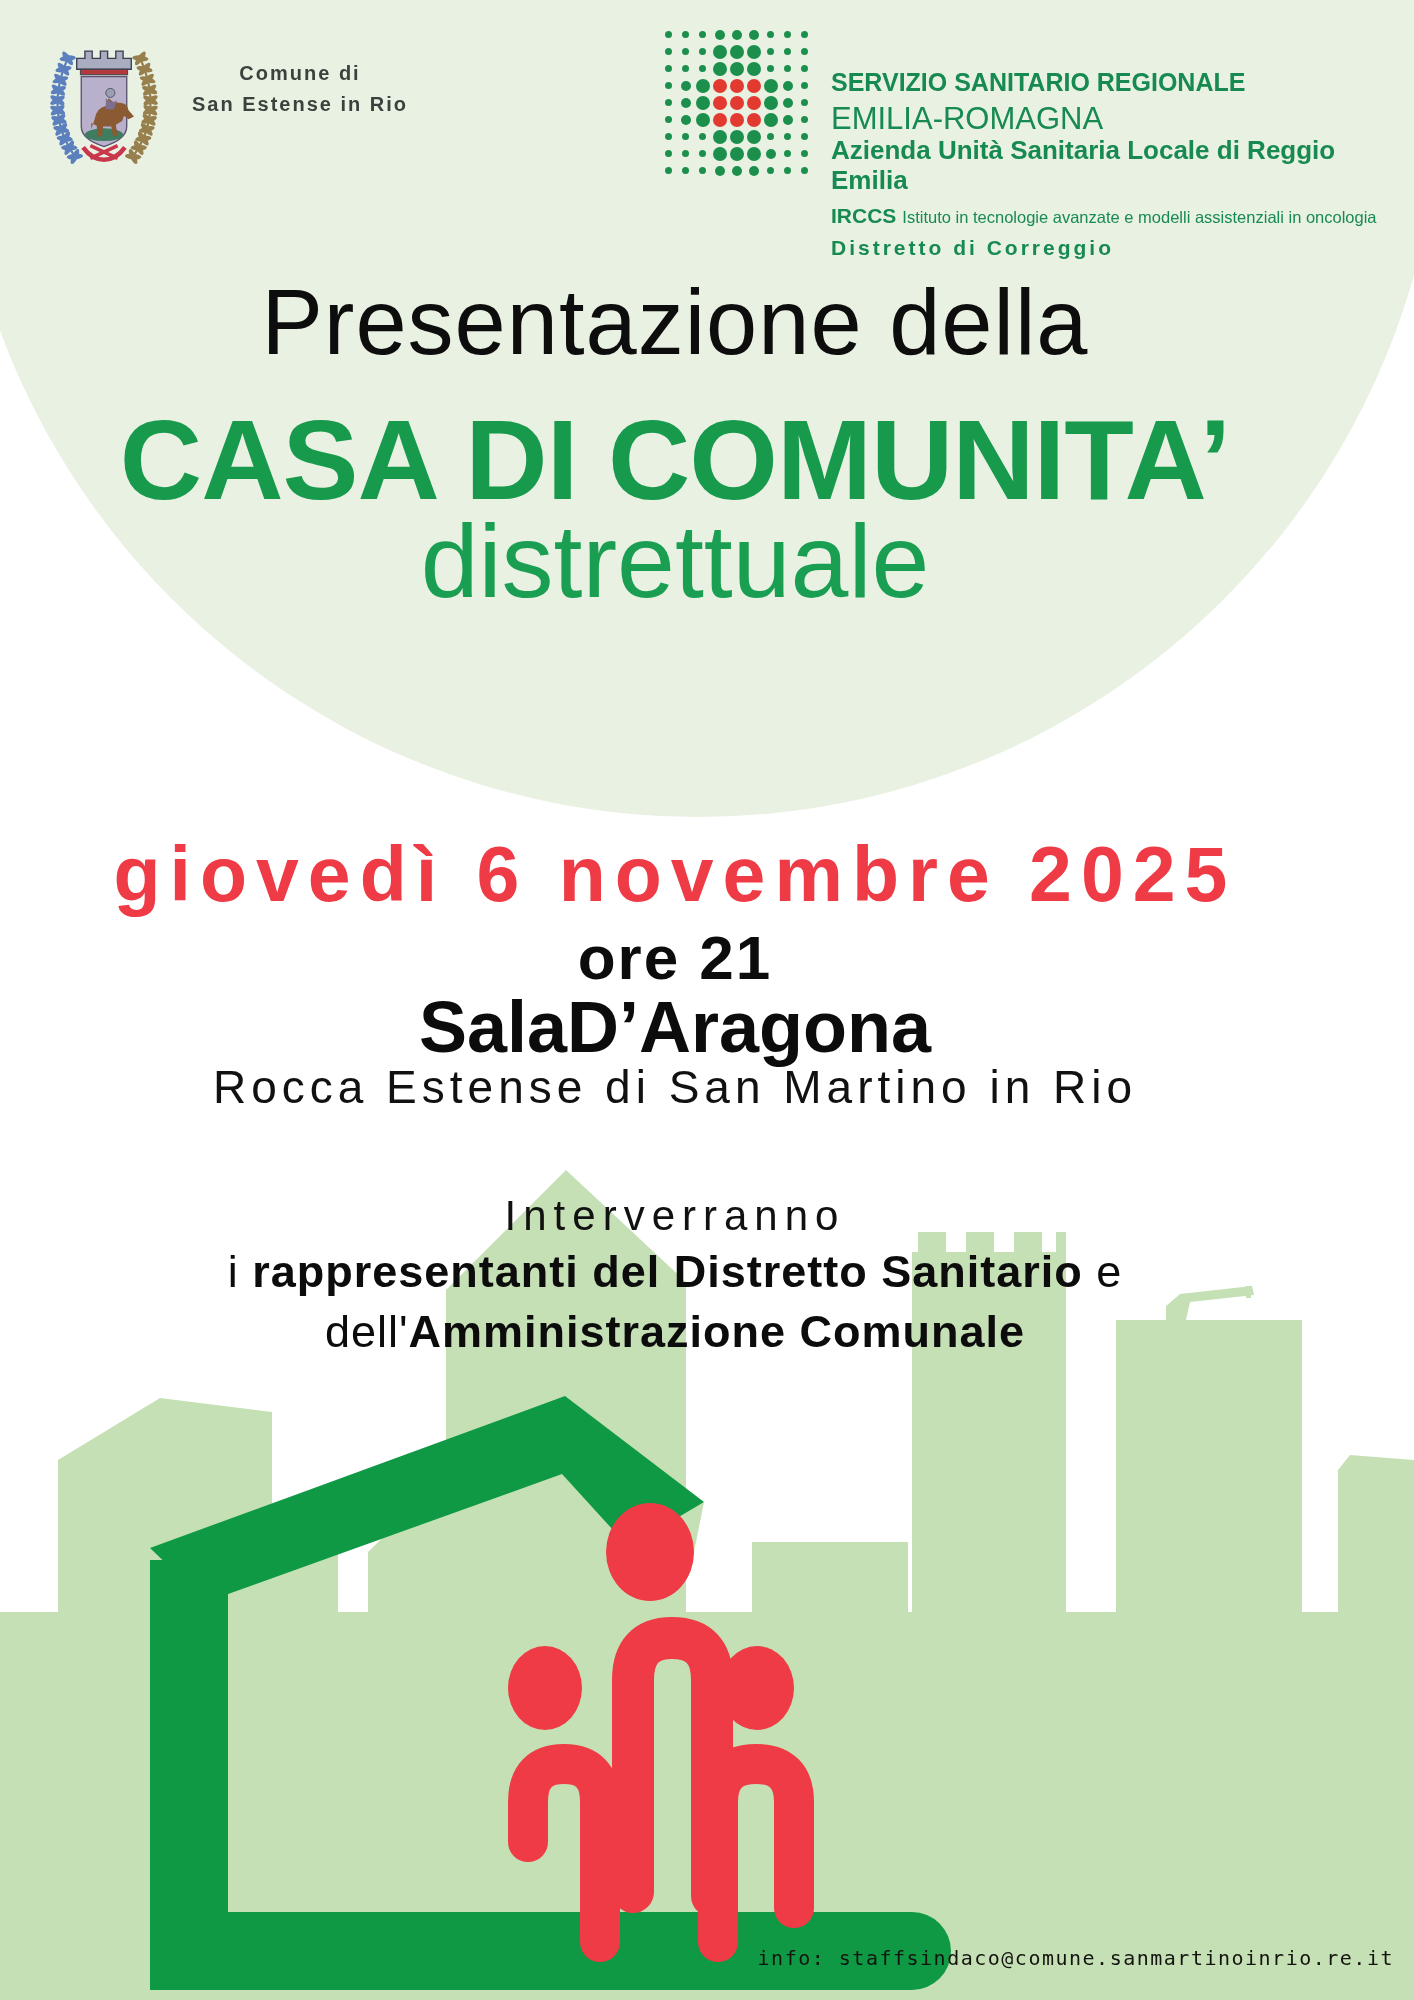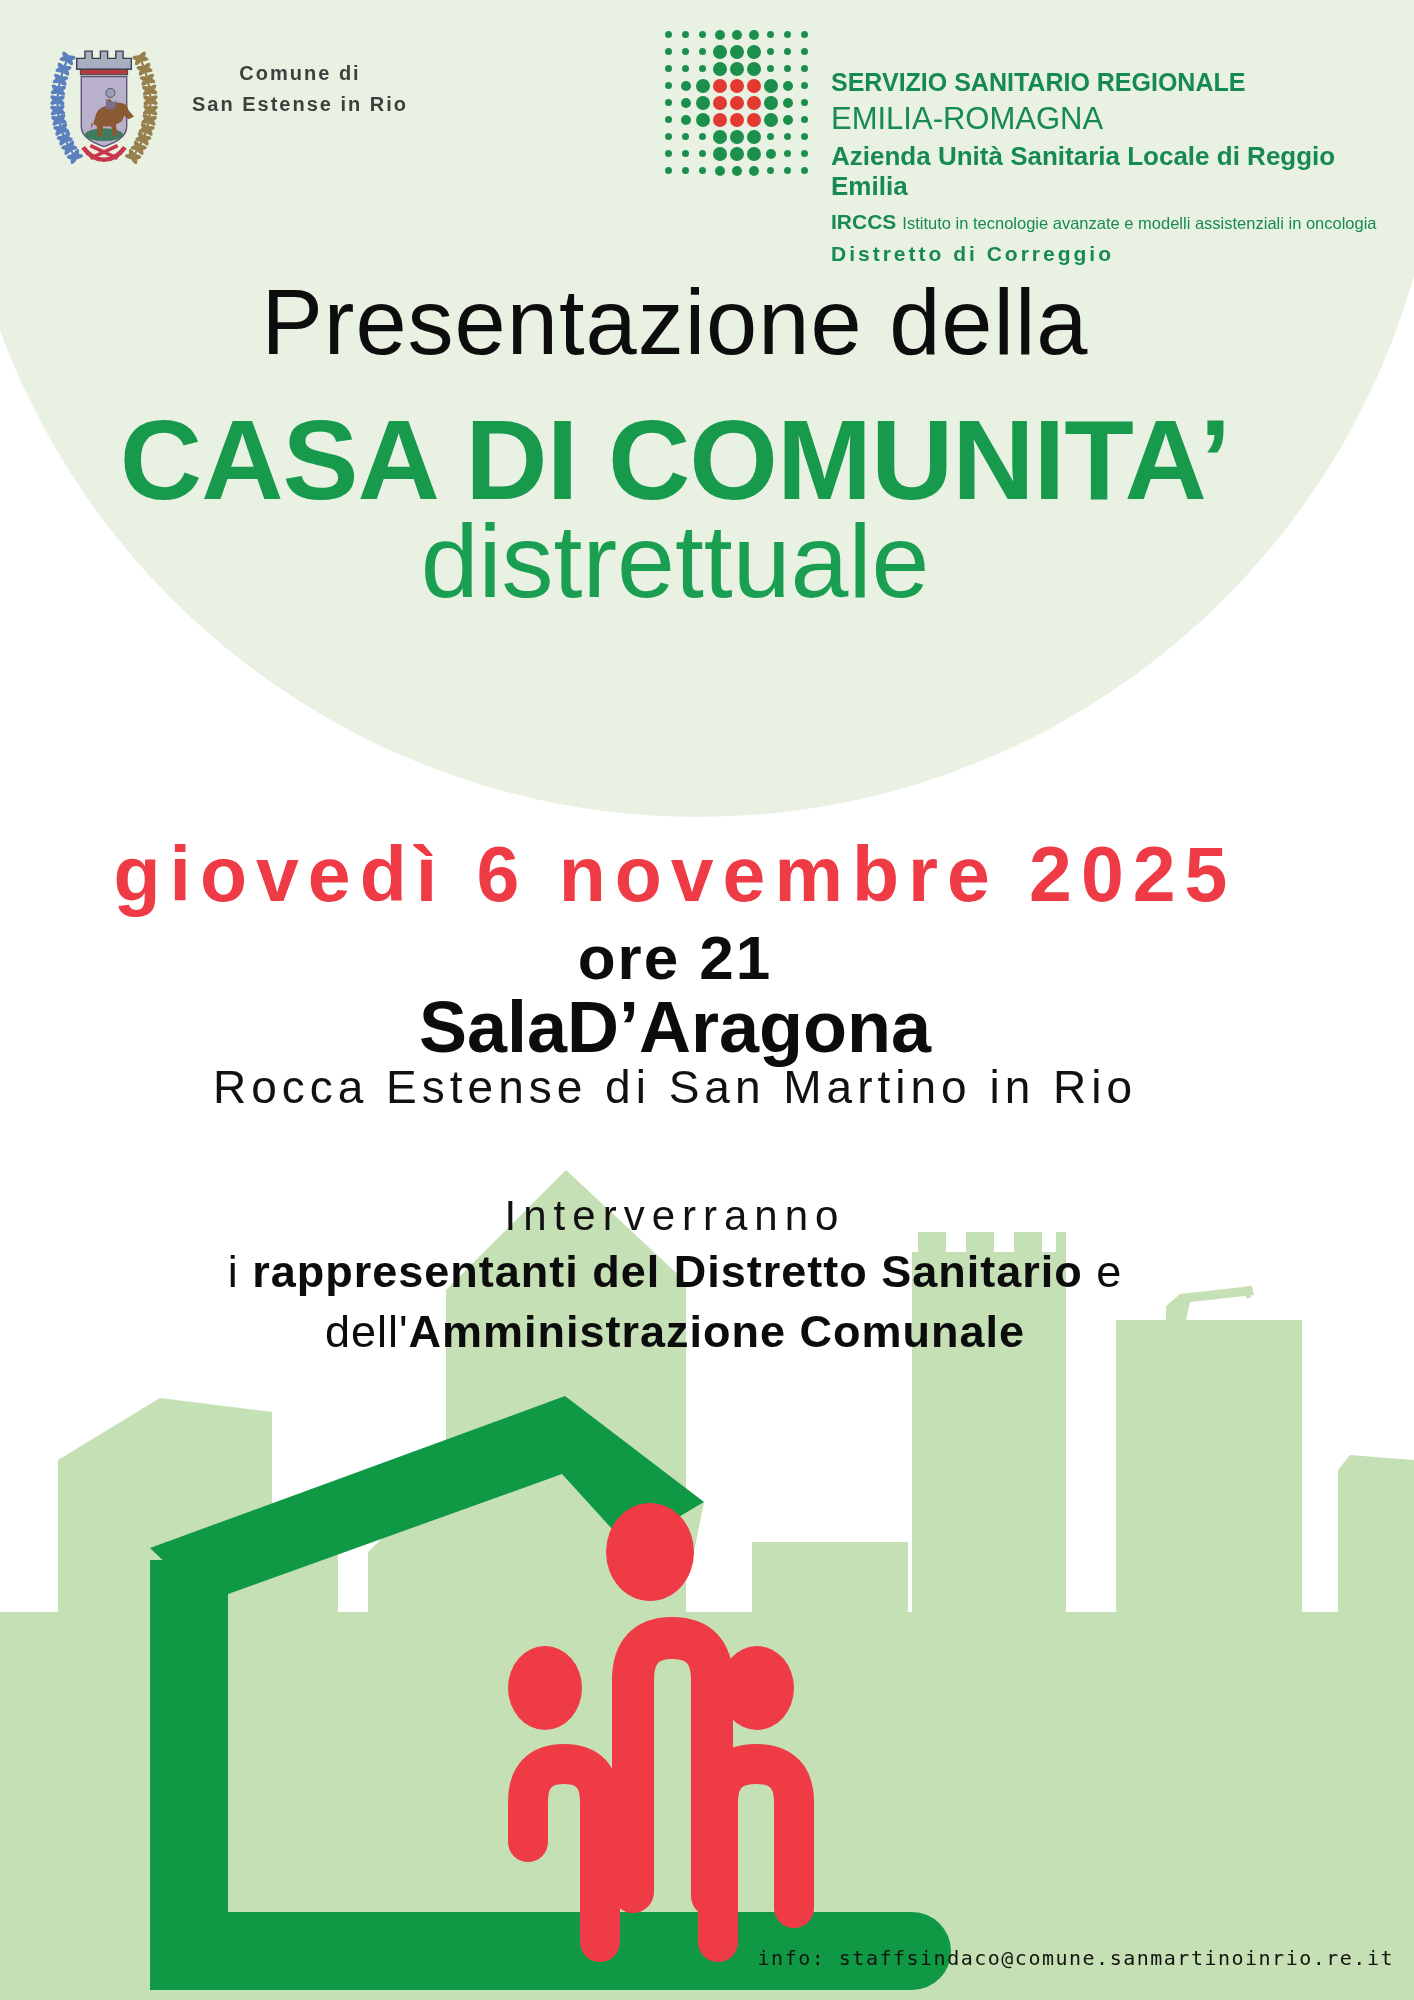--- a/index.html
+++ b/index.html
@@ -20,21 +20,21 @@
   .crest-box{left:34px; top:22px; width:140px; height:150px; z-index:6;}
   .comune-text{
     left:170px; top:58px; width:260px; text-align:center; z-index:6;
     font-size:20px; font-weight:700; color:#39423d; letter-spacing:2px; line-height:1.55;
   }
   .dots-box{left:660px; top:26px; width:156px; height:148px; z-index:6;}
   .dot{position:absolute; border-radius:50%;}
   .health-text{left:831px; top:68px; width:560px; z-index:6; color:#178a51; line-height:1.15;}
   .ht1{font-size:25px; font-weight:700; letter-spacing:0px;}
   .ht2{font-size:31px; font-weight:400; margin-top:4px;}
-  .ht3{font-size:26px; font-weight:700; margin-top:6px;}
+  .ht3{font-size:26px; font-weight:700; margin-top:0;}
   .ht4{font-size:16.5px; font-weight:400; margin-top:8px;}
   .ht4 b{font-size:21px; font-weight:700; margin-right:6px;}
   .ht5{font-size:21px; font-weight:700; letter-spacing:3px; margin-top:8px;}
 
   
   .title1{top:270px; font-size:92px; font-weight:500; color:#0d0d0d; letter-spacing:1px; z-index:5;}
   .title2{top:394px; font-size:114px; font-weight:800; color:#189a4d; letter-spacing:-1px; z-index:5;}
   .title3{top:502px; font-size:104px; font-weight:500; color:#1a9f52; z-index:5;}
 
   

